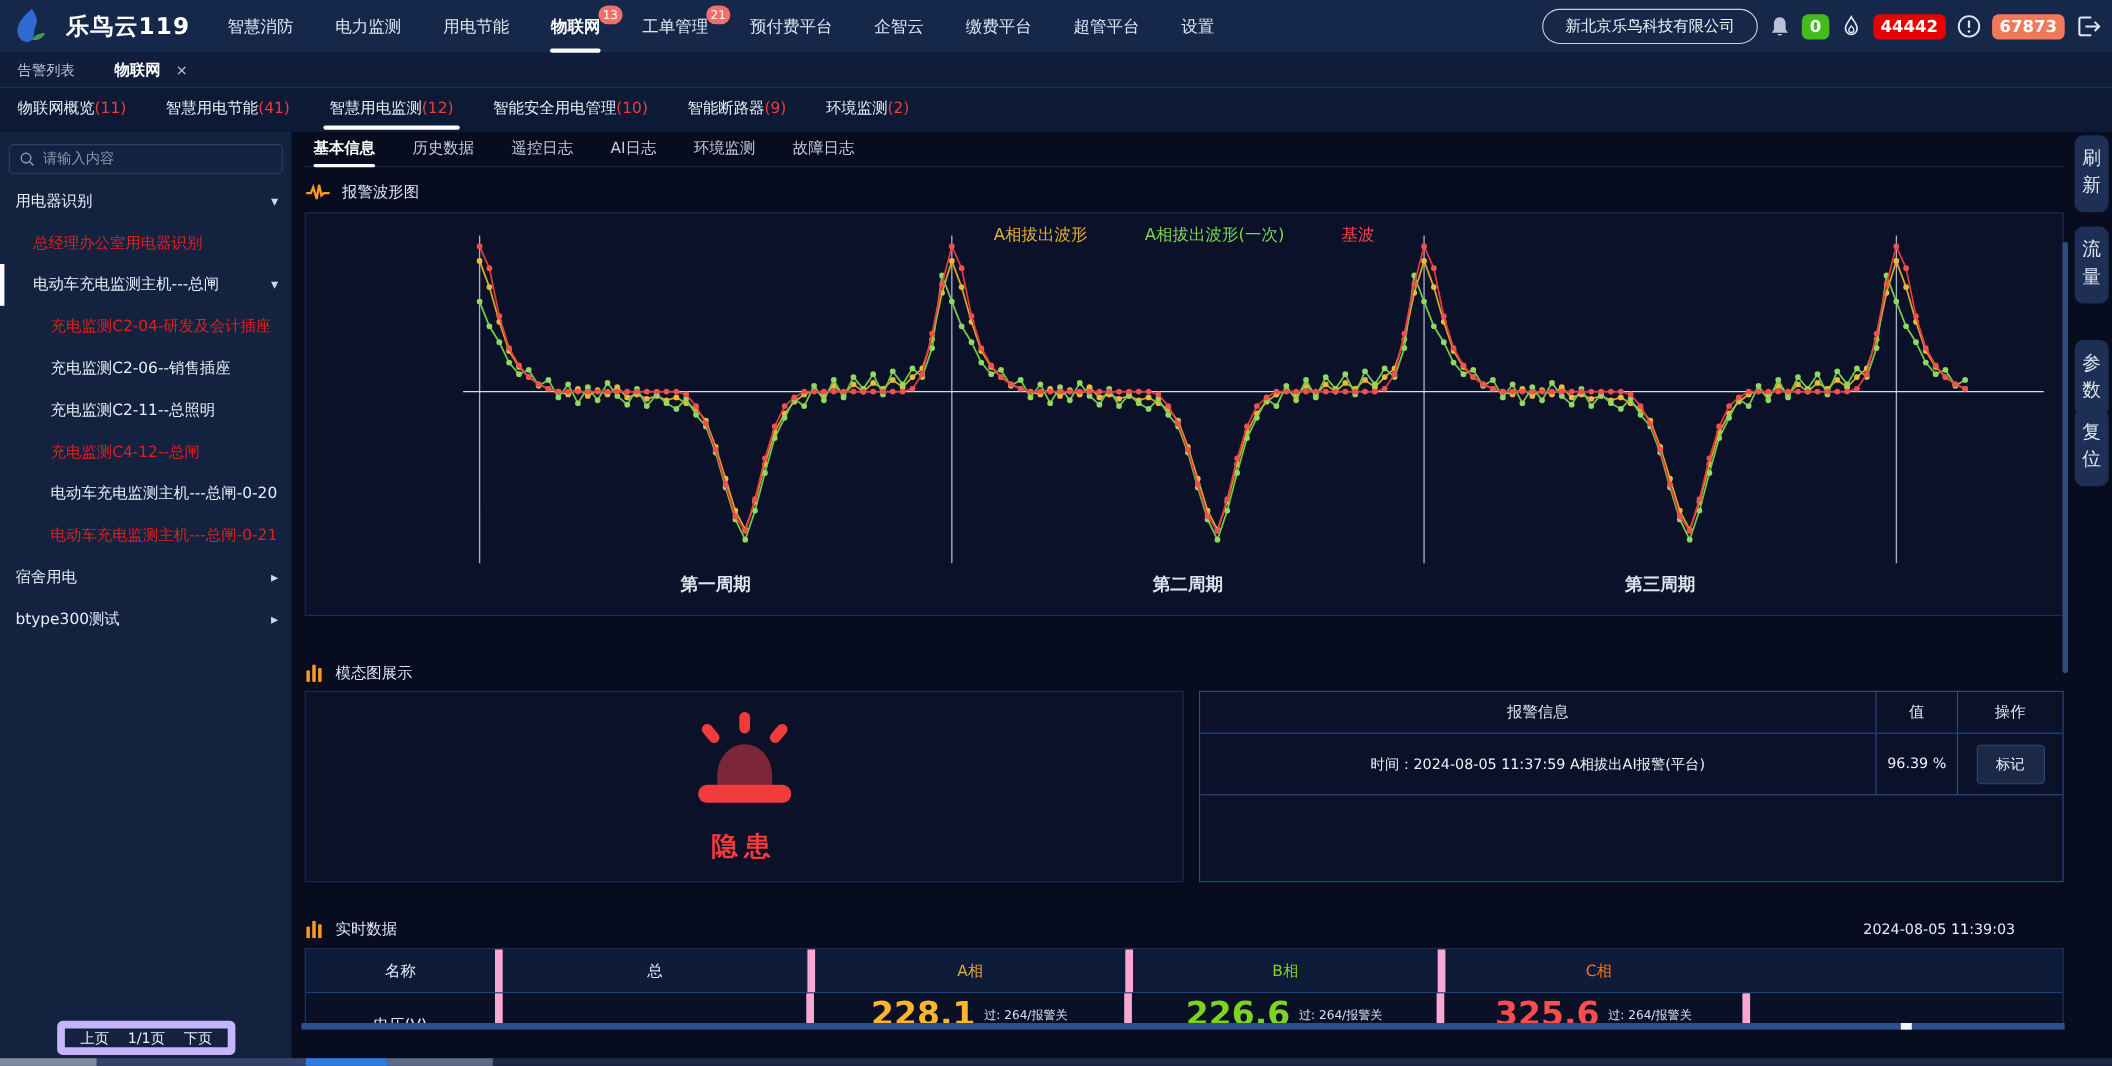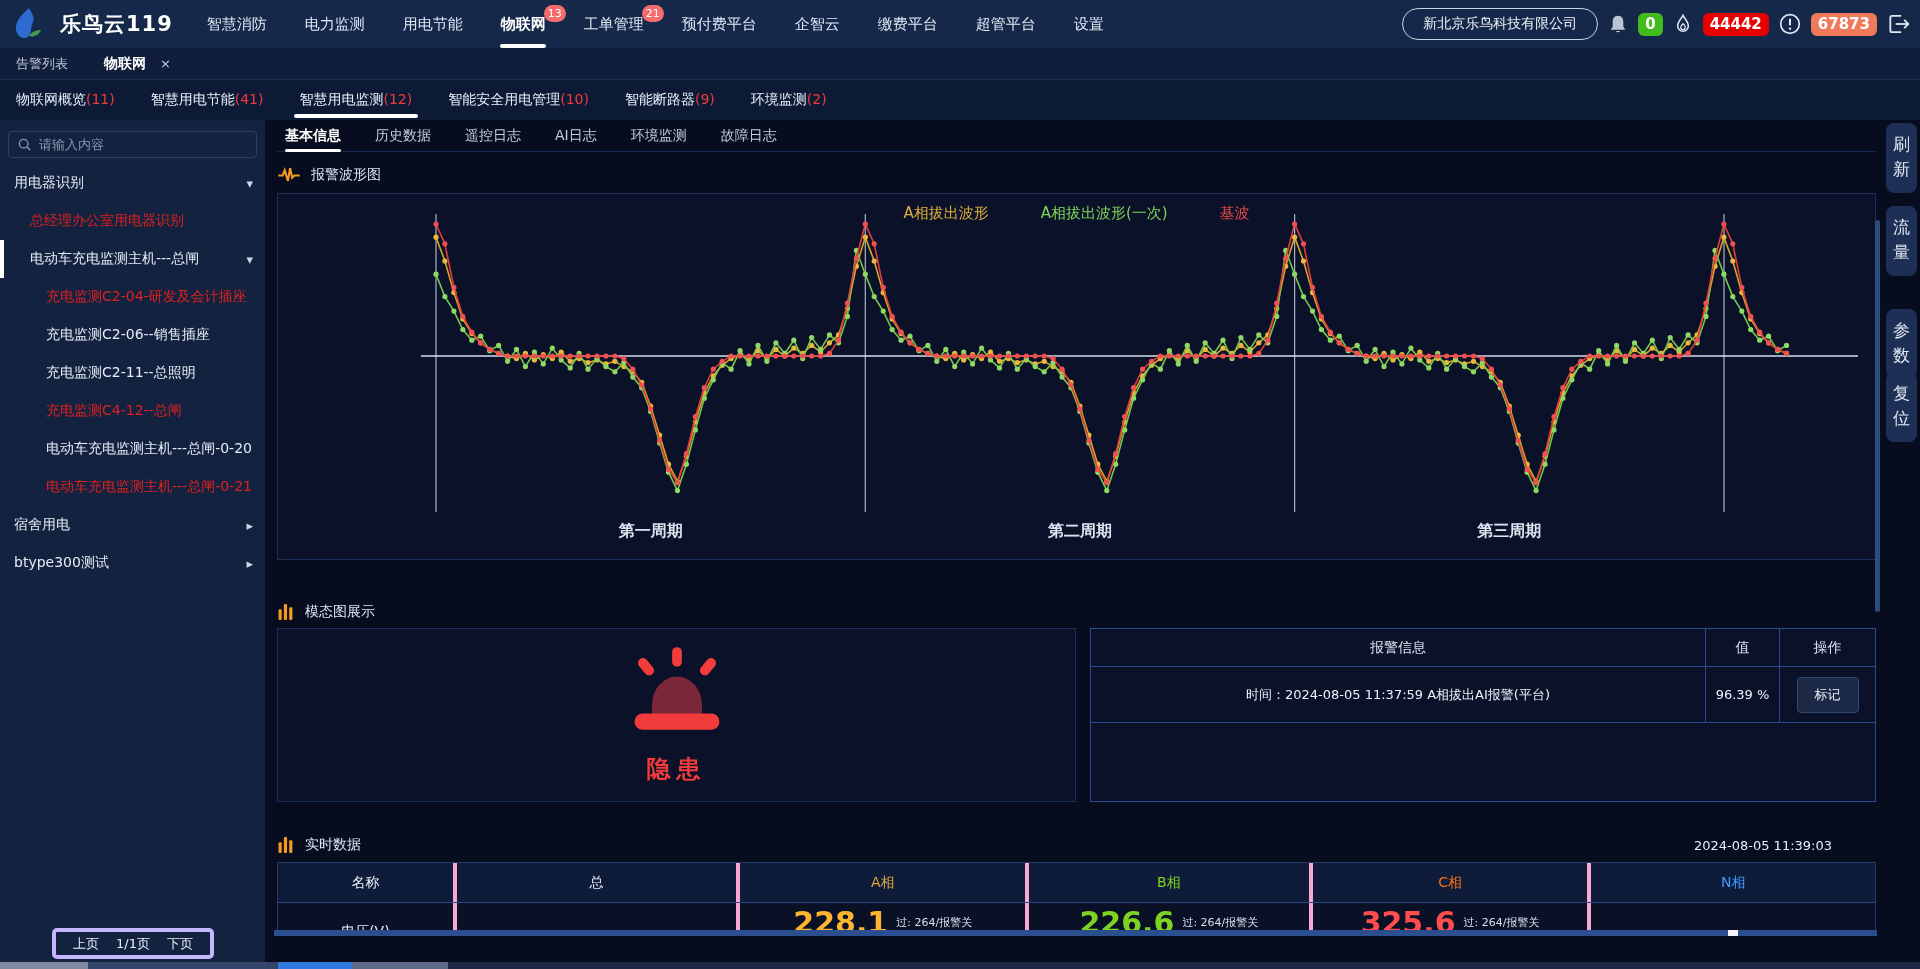--- a/index.html
+++ b/index.html
@@ -49,21 +49,21 @@
     font-family:"DejaVu Sans","Liberation Sans",sans-serif; }
   .search-box input::placeholder { color:#8a96ad; }
   .tree { margin-top:6px; }
   .tree-item { position:relative; height:38px; display:flex; align-items:center; font-size:14px; color:#e6ecf7; cursor:pointer; }
   .tree-item .caret { position:absolute; right:12px; color:#cfd8e8; font-size:13px; }
   .tree-item.lv0 { padding-left:14px; font-weight:500; }
   .tree-item.lv1 { padding-left:30px; font-weight:500; }
   .tree-item.lv2 { padding-left:46px; font-weight:400; }
   .tree-item.alarm { color:#e0201f; }
   .tree-item.selected::before { content:''; position:absolute; left:0; top:0; width:4px; height:38px; background:#fff; }
-  .pager { position:absolute; left:52px; bottom:10px; width:162px; height:31px; border:4px solid #c4b5fd; border-radius:5px;
+  .pager { position:absolute; left:52px; bottom:10px; width:162px; height:31px; border:7px solid #c4b5fd; border-radius:5px;
     display:flex; align-items:center; justify-content:center; gap:17px; color:#e8eef8; font-size:13px; }
   .pager span { cursor:pointer; }
   .pager .pageno { cursor:default; }
 
   
   .main-tabs { position:absolute; left:277px; top:122px; width:1599px; height:30px;
     border-bottom:1px solid #152a4e; display:flex; gap:34px; padding-left:8px; }
   .mtab { position:relative; color:#c3cdde; font-size:14px; line-height:26px; cursor:pointer; white-space:nowrap; }
   .mtab.active { color:#fff; font-weight:700; }
   .mtab.active::after { content:''; position:absolute; left:0; right:0; bottom:-1px; height:3px; background:#fff; border-radius:2px; }
@@ -95,21 +95,21 @@
   .alarm-hd div { color:#dfe6f2; font-size:14px; }
   .alarm-row div { color:#eef2f8; font-size:13px; }
   .mark-btn { width:62px; height:36px; background:#1b2947; border:1px solid #31496f; border-radius:4px;
     color:#d4dded; font-size:13px; cursor:pointer; display:flex; align-items:center; justify-content:center; }
 
   
   .rt-wrap { position:absolute; left:277px; top:862px; width:1599px; height:68px; overflow:hidden;
     border:1px solid #223c6e; border-bottom:none; }
   .rt-hd { display:flex; height:40px; background:#0e1c3a; border-bottom:1px solid #27497f; }
   .rt-row { display:flex; height:58px; background:#0a1126; }
-  .rt-cell { display:flex; align-items:center; justify-content:center; border-right:4px solid #f9a8d4; font-size:14px; color:#e8eef8; }
+  .rt-cell { display:flex; align-items:center; justify-content:center; border-right:7px solid #f9a8d4; font-size:14px; color:#e8eef8; }
   .rt-cell:last-child { border-right:none; }
   .c0{width:179px}.c1{width:284px}.c2{width:289px}.c3{width:284px}.c4{width:279px}.c5{width:284px}
   .rt-val { display:flex; align-items:flex-start; justify-content:center; gap:8px; padding-top:5px; }
   .big-num { font-size:30px; font-weight:700; line-height:30px; }
   .val-note { font-size:11px; color:#d8e0ee; margin-top:7px; white-space:nowrap; }
 
   
   .rail-btn { position:absolute; left:1886px; width:31px; height:70px; background:#1d2f55; border-radius:8px;
     color:#dfe7f3; font-size:17px; text-align:center; padding-top:9px; line-height:25px; word-break:break-all; cursor:pointer; }
 
@@ -793,21 +793,20 @@
     <span class="sec-time">2024-08-05 11:39:03</span>
   </div>
 
   <div class="rt-wrap">
     <div class="rt-hd">
       <div class="rt-cell c0" style="color: rgb(232, 238, 248);">名称</div>
       <div class="rt-cell c1" style="color: rgb(232, 238, 248);">总</div>
       <div class="rt-cell c2" style="color: rgb(224, 164, 60);">A相</div>
       <div class="rt-cell c3" style="color: rgb(126, 211, 33);">B相</div>
       <div class="rt-cell c4" style="color: #f97316;">C相</div>
-      <div class="rt-cell c5" style="color: rgb(63, 155, 255);">N相</div>
     </div>
     <div class="rt-row">
       <div class="rt-cell c0">电压(V)</div>
       <div class="rt-cell c1"></div>
       <div class="rt-cell c2 rt-val">
         <span class="big-num" style="color: rgb(255, 180, 48);">228.1</span>
         <span class="val-note">过: 264/报警关</span>
       </div>
       <div class="rt-cell c3 rt-val">
         <span class="big-num" style="color: rgb(126, 211, 33);">226.6</span>

